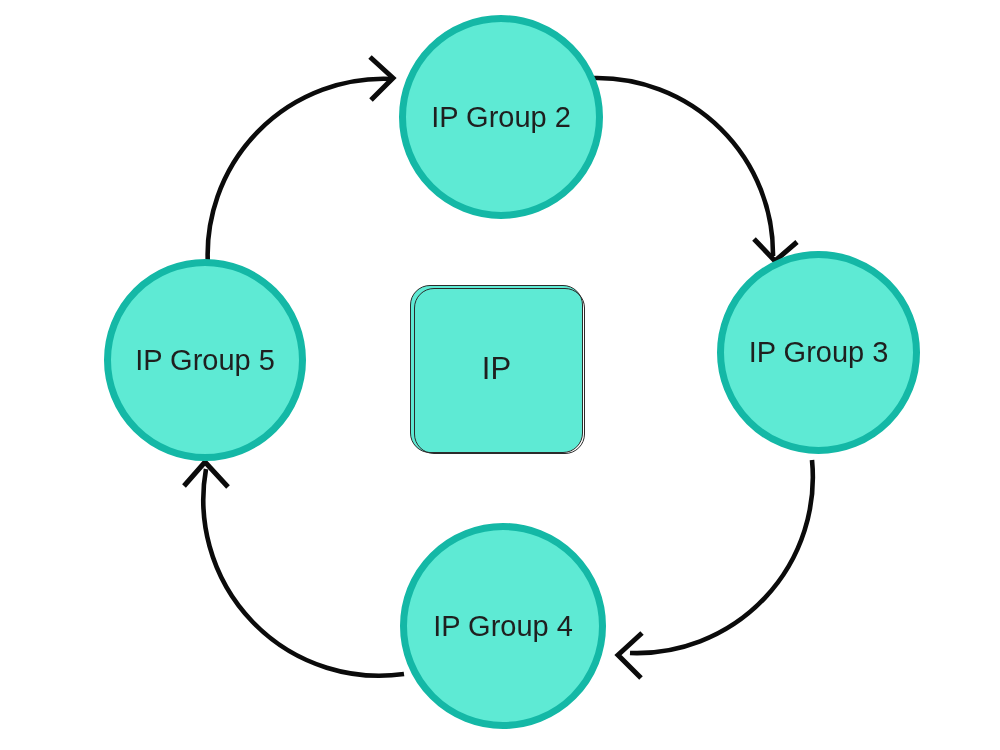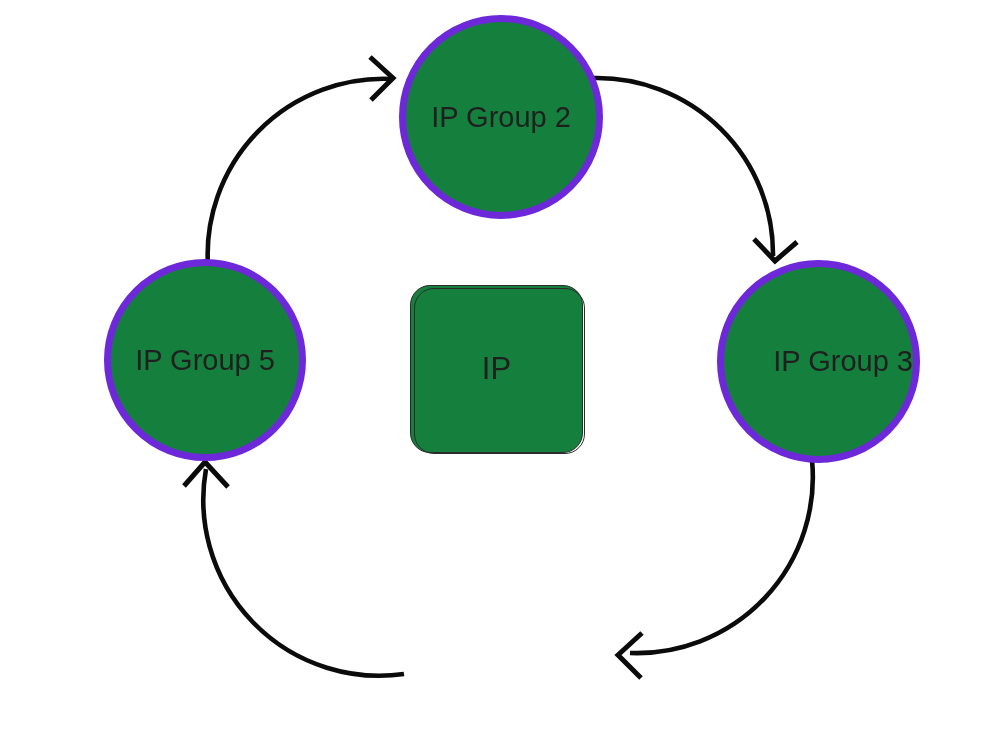--- a/index.html
+++ b/index.html
@@ -19,49 +19,49 @@
   #arrow-layer {
     position: absolute;
     left: 0;
     top: 0;
     width: 1000px;
     height: 750px;
     pointer-events: none;
   }
   .node {
     position: absolute;
-    border: 7px solid #6d28d9;
+    border: 7px solid #14b8a6;
     border-radius: 50%;
-    background: #15803d;
+    background: #5eead4;
     display: flex;
     align-items: center;
     justify-content: center;
     box-sizing: border-box;
     z-index: 2;
   }
   .node .node-label {
     font-size: 29px;
     line-height: 1.2;
     color: #1f1f1f;
     white-space: nowrap;
   }
   #node-1 { left: 104px; top: 259px; width: 202px; height: 202px; }
   #node-2 { left: 399px; top: 15px;  width: 204px; height: 204px; }
-  #node-3 { left: 717px; top: 260px; width: 203px; height: 203px; justify-content: flex-end; }
+  #node-3 { left: 717px; top: 251px; width: 203px; height: 203px; }
   #node-4 { left: 400px; top: 523px; width: 206px; height: 206px; }
 
   .center-card {
     position: absolute;
     left: 410px;
     top: 285px;
     width: 173px;
     height: 168px;
     border: 1.5px solid #2b2b2b;
     border-radius: 20px;
-    background: #15803d;
+    background: #5eead4;
     box-sizing: border-box;
     display: flex;
     flex-direction: column;
     align-items: center;
     justify-content: center;
     text-align: center;
     z-index: 3;
   }
   .center-card::after {
     content: "";
@@ -119,18 +119,21 @@
   </div>
 
   <div class="node" id="node-2">
     <span class="node-label">IP Group 2</span>
   </div>
 
   <div class="node" id="node-3">
     <span class="node-label">IP Group 3</span>
   </div>
 
+  <div class="node" id="node-4">
+    <span class="node-label">IP Group 4</span>
+  </div>
 
   <div class="center-card">
     <span class="center-line">IP</span>
   </div>
 
 </div>
 
 </body></html>

